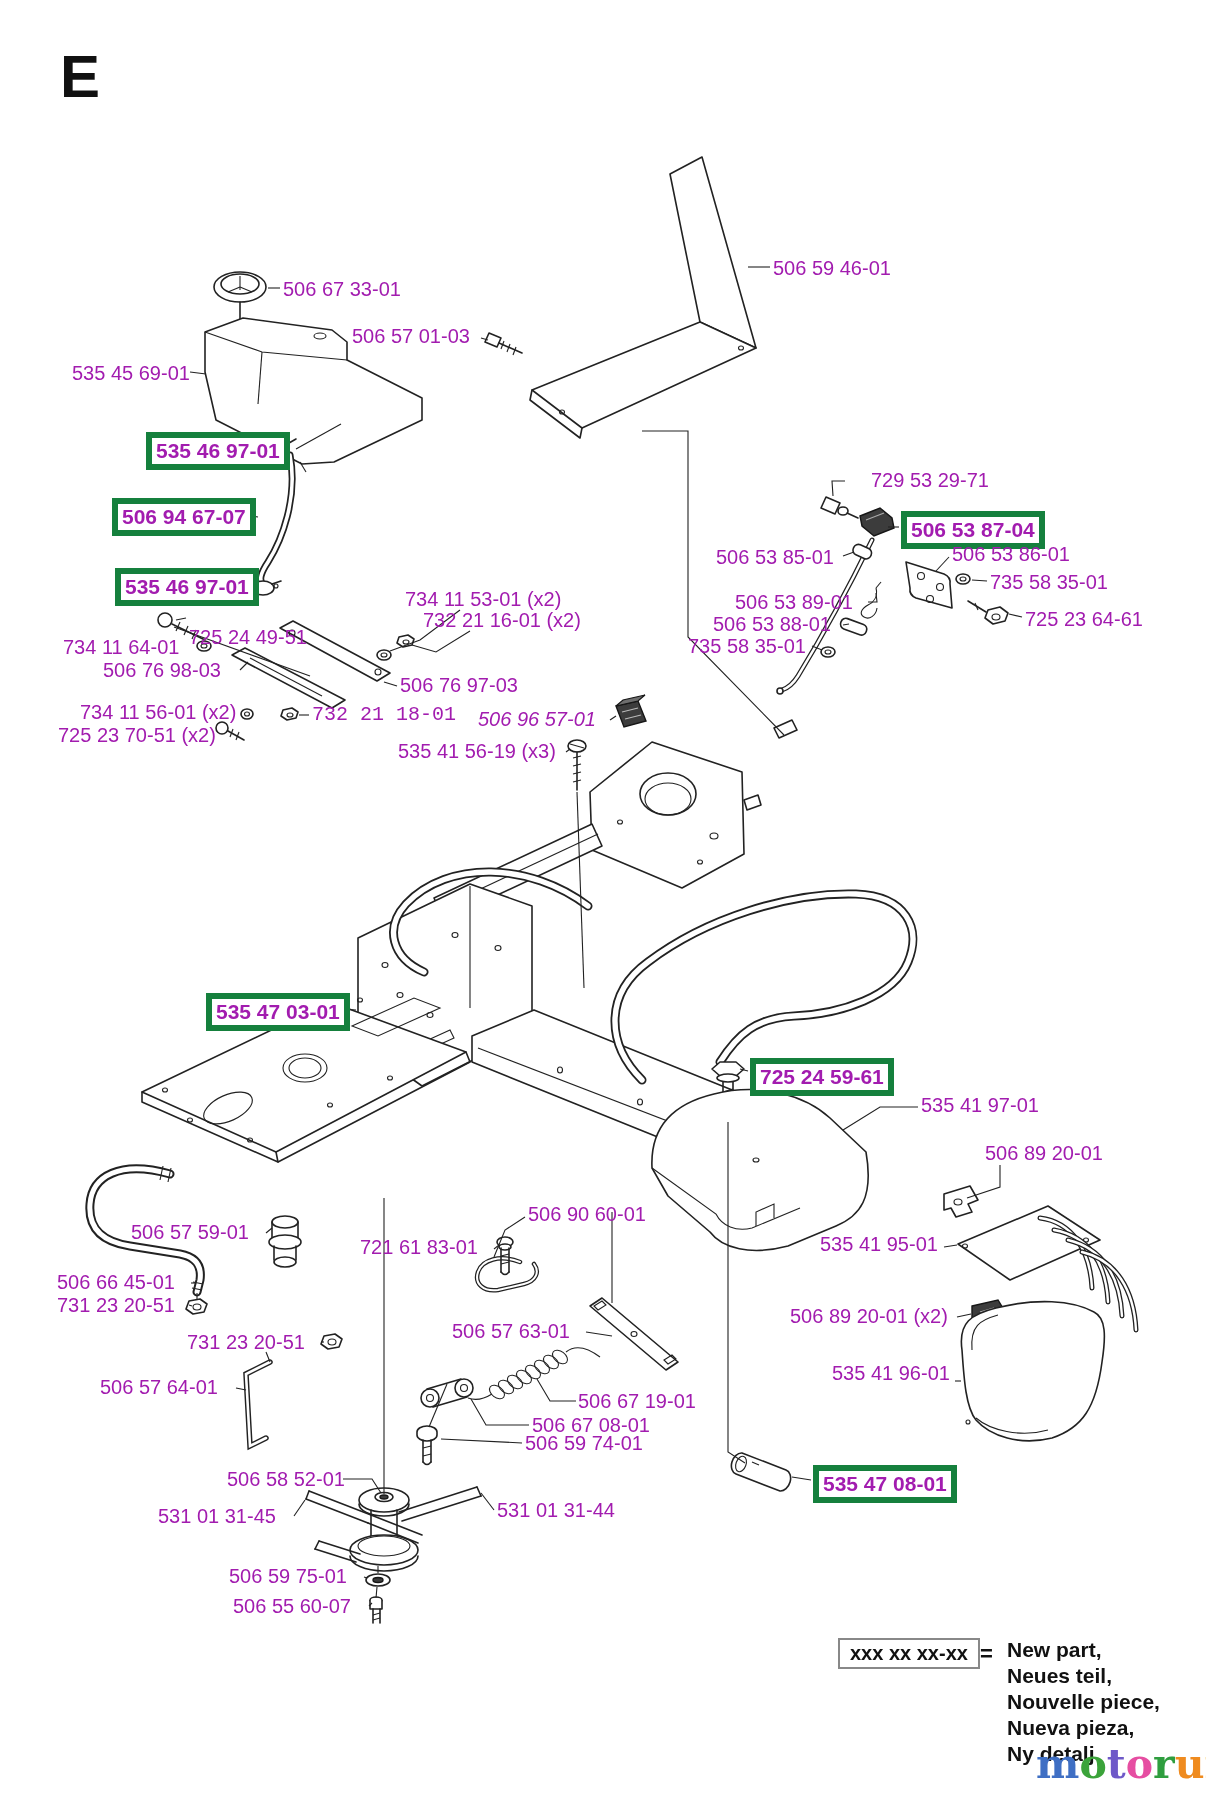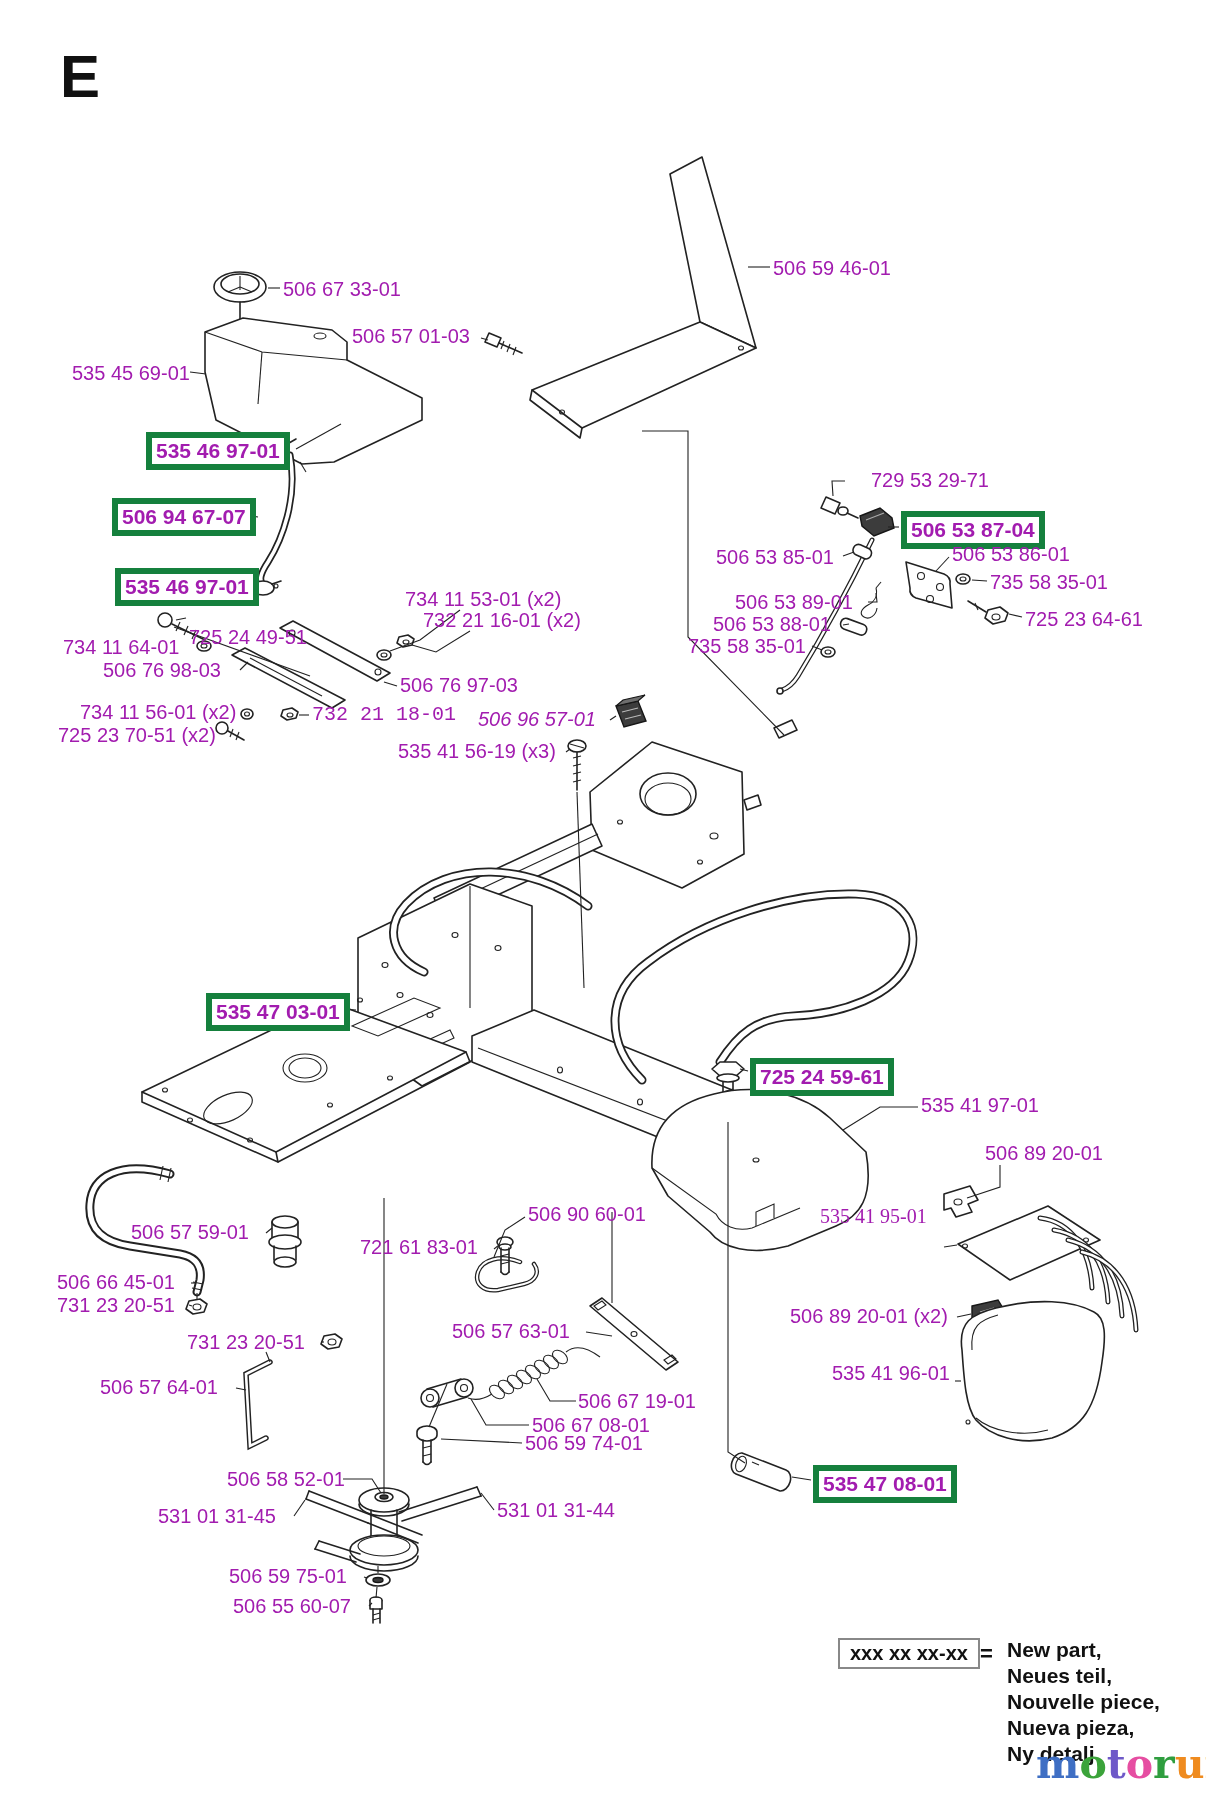--- a/index.html
+++ b/index.html
@@ -508,21 +508,21 @@
       <div class="plabel" style="left: 990px; top: 572px;"><span>735 58 35-01</span></div>
       <div class="plabel" style="left: 1025px; top: 609px;"><span>725 23 64-61</span></div>
       <div class="plabel" style="left: 735px; top: 592px;"><span>506 53 89-01</span></div>
       <div class="plabel" style="left: 713px; top: 614px;"><span>506 53 88-01</span></div>
       <div class="plabel" style="left: 688px; top: 636px;"><span>735 58 35-01</span></div>
       <div class="plabel boxed" style="left: 206px; top: 993px;"><span>535 47 03-01</span></div>
       <div class="plabel boxed" style="left: 750px; top: 1058px;"><span>725 24 59-61</span></div>
       <div class="plabel" style="left: 921px; top: 1095px;"><span>535 41 97-01</span></div>
       <div class="plabel" style="left: 985px; top: 1143px;"><span>506 89 20-01</span></div>
       <div class="plabel" style="left: 528px; top: 1204px;"><span>506 90 60-01</span></div>
-      <div class="plabel" style="left: 820px; top: 1206px; font-family: Liberation Serif, serif;"><span>535 41 95-01</span></div>
+      <div class="plabel" style="left: 820px; top: 1234px;"><span>535 41 95-01</span></div>
       <div class="plabel" style="left: 131px; top: 1222px;"><span>506 57 59-01</span></div>
       <div class="plabel" style="left: 360px; top: 1237px;"><span>721 61 83-01</span></div>
       <div class="plabel" style="left: 57px; top: 1272px;"><span>506 66 45-01</span></div>
       <div class="plabel" style="left: 57px; top: 1295px;"><span>731 23 20-51</span></div>
       <div class="plabel" style="left: 187px; top: 1332px;"><span>731 23 20-51</span></div>
       <div class="plabel" style="left: 452px; top: 1321px;"><span>506 57 63-01</span></div>
       <div class="plabel" style="left: 790px; top: 1306px;"><span>506 89 20-01 </span><span class="sfx">(x2)</span></div>
       <div class="plabel" style="left: 820px; top: 1363px; margin-left: 12px;"><span>535 41 96-01</span></div>
       <div class="plabel" style="left: 100px; top: 1377px;"><span>506 57 64-01</span></div>
       <div class="plabel" style="left: 578px; top: 1391px;"><span>506 67 19-01</span></div>

